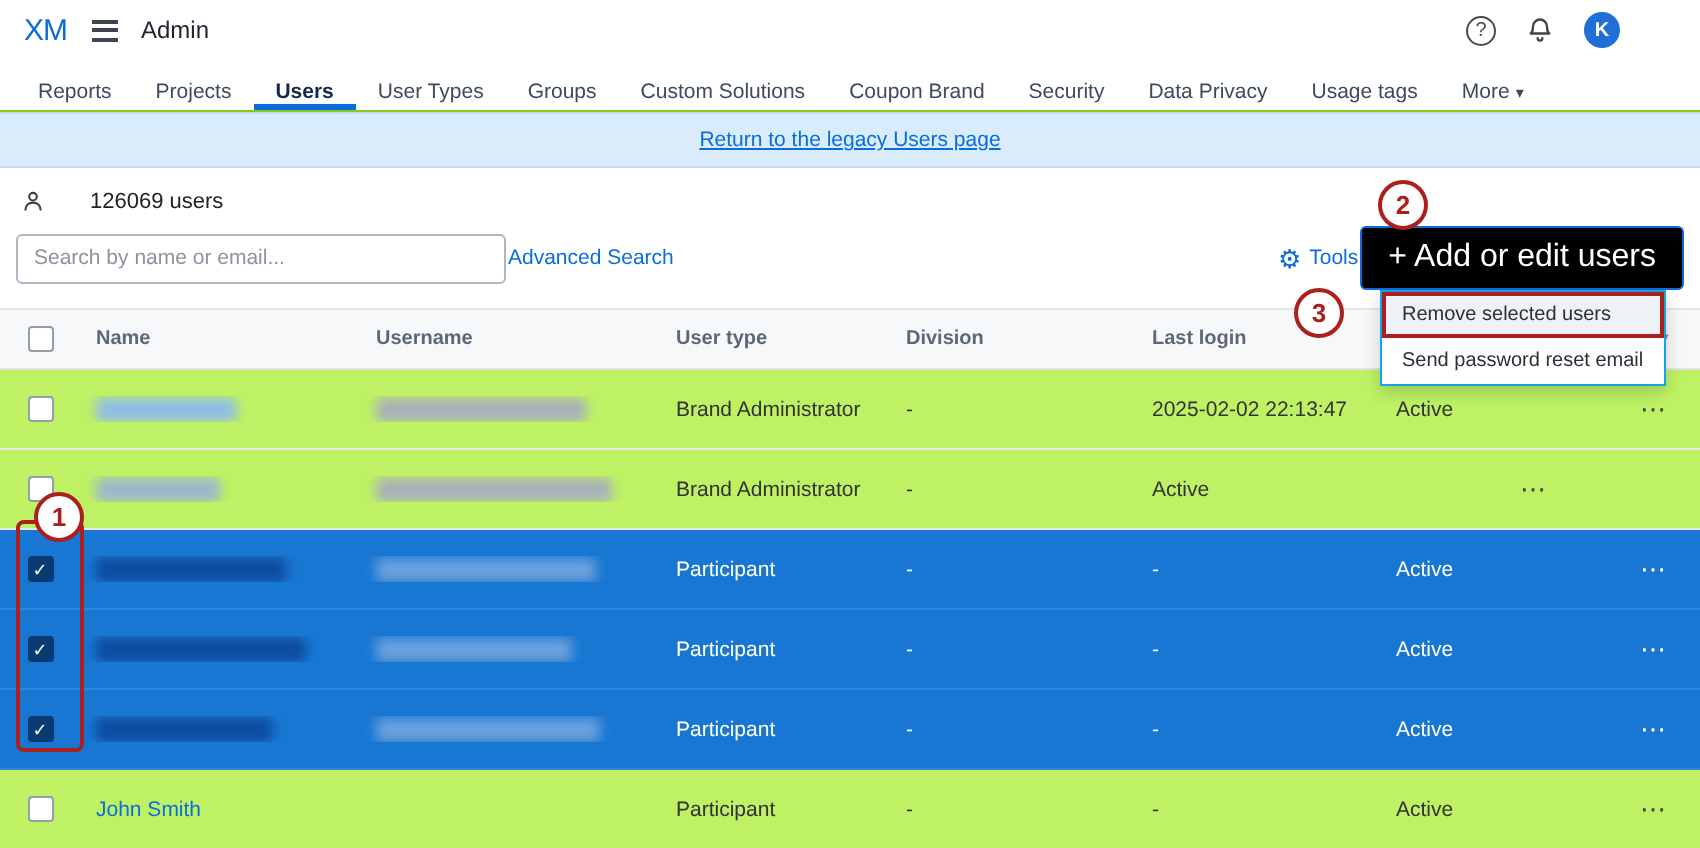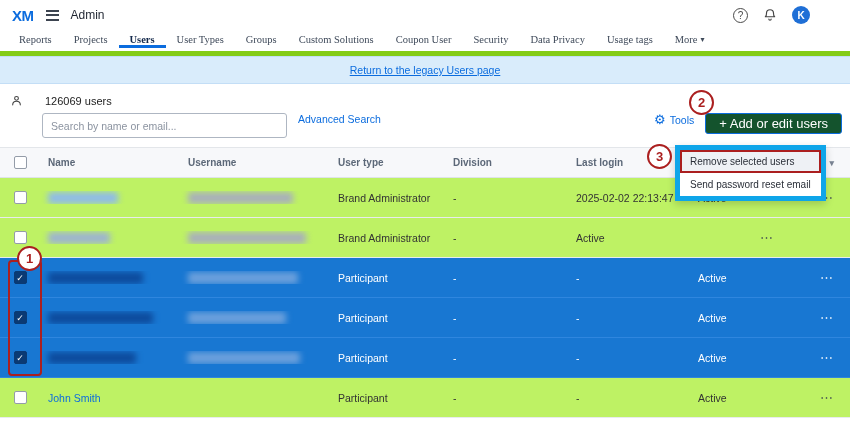--- a/index.html
+++ b/index.html
@@ -5,59 +5,59 @@
   * { box-sizing: border-box; }
   body {
     width: 850px; height: 424px; margin: 0; position: relative; overflow: hidden;
     background: #fff; color: #333; font-family: "Liberation Sans", sans-serif;
   }
   a { text-decoration: none; }
   button { font-family: inherit; cursor: pointer; }
 
   
   .topbar { height: 30px; display: flex; align-items: center; padding: 0 12px; gap: 12px; }
-  .logo { color: #0b6cde; font-weight: 700; font-size: 15px; letter-spacing: -0.5px; }
+  .logo { color: #0b6cde; font-weight: 400; font-size: 15px; letter-spacing: -0.5px; }
   .hamburger { display: flex; flex-direction: column; gap: 2.5px; cursor: pointer; }
   .hline { width: 13px; height: 2px; background: #3c4450; }
   .app-title { font-size: 12px; color: #1e2430; }
   .topbar-right { margin-left: auto; display: flex; align-items: center; gap: 15px; }
   .icon-circle { width: 15px; height: 15px; border: 1.3px solid #4a4a4a; border-radius: 50%;
     font-size: 10px; color: #4a4a4a; display: flex; align-items: center; justify-content: center; }
   .avatar { width: 18px; height: 18px; border-radius: 50%; background: #1f6fd6; color: #fff;
     font-size: 10px; font-weight: bold; display: flex; align-items: center; justify-content: center; cursor: pointer; }
   .grid-icon { width: 13px; height: 13px; cursor: pointer; }
   .dots { width: 3px; height: 3px; background: #444; border-radius: 50%;
     box-shadow: 5px 0 0 #444,10px 0 0 #444,0 5px 0 #444,5px 5px 0 #444,10px 5px 0 #444,0 10px 0 #444,5px 10px 0 #444,10px 10px 0 #444; }
 
   
-  .nav { height: 26px; display: flex; align-items: center; padding: 0 8px; border-bottom: 5px solid #84cc16; font-family: Liberation Serif, serif; }
+  .nav { height: 26px; display: flex; align-items: flex-end; padding: 0 8px; border-bottom: 1px solid #84cc16; }
   .tab { display: flex; align-items: center; gap: 3px; padding: 0 11px; font-size: 10.5px;
     color: #3f4a5a; border-bottom: 3px solid transparent; cursor: pointer; white-space: nowrap; }
   .tab.active { color: #14294b; font-weight: bold; border-bottom-color: #0b6cde; }
   .tab .chev { font-size: 8px; color: #3f4a5a; }
 
   
   .banner { height: 28px; background: #d9ecfb; border-top: 1px solid #c3def6; border-bottom: 1px solid #c3def6;
     display: flex; align-items: center; justify-content: center; }
   .banner-link { font-size: 10.5px; color: #0b6cde; text-decoration: underline; cursor: pointer; }
 
   
   .count-row { display: flex; align-items: center; gap: 22px; padding: 10px 10px 4px; font-size: 11px; color: #222; }
-  .toolbar { display: flex; align-items: flex-start; padding: 2px 8px 9px; gap: 11px; margin-left: 34px; }
+  .toolbar { display: flex; align-items: center; padding: 2px 8px 9px; gap: 1px; }
   .search { width: 245px; height: 25px; border: 1px solid #aeb6c2; border-radius: 3px;
     padding: 0 8px; font-size: 10.5px; color: #333; font-family: inherit; }
   .search::placeholder { color: #8b93a0; }
   .adv { font-size: 10.5px; color: #0b6cde; cursor: pointer; }
   .spacer { flex: 1; }
   .tools { display: flex; align-items: center; gap: 4px; color: #0b6cde; font-size: 10.5px; cursor: pointer; }
   .gear { font-size: 13px; line-height: 1; }
   .btn-bulk { height: 25px; padding: 0 13px; background: #fff; border: 1px solid #9ec4ef;
     border-radius: 3px; color: #0b6cde; font-size: 10.5px; }
-  .btn-add { height: 21px; padding: 0 13px; background: #14532d; border: 1px solid #0b6cde;
-    border-radius: 3px; color: #fff; font-size: 13px; }
+  .btn-add { height: 32px; padding: 0 13px; background: #000000; border: 1px solid #0b6cde;
+    border-radius: 3px; color: #fff; font-size: 16px; }
 
   
   .table { border-top: 1px solid #e3e6ea; }
   .row { display: grid; grid-template-columns: 40px 140px 150px 115px 123px 122px 100px 1fr;
     align-items: center; height: 40px; border-bottom: 1px solid #e8ebee; font-size: 10.5px; background: #bef264; }
   .thead { height: 30px; background: #f7f8fa; font-size: 10px; color: #5c6878; font-weight: bold;
     border-bottom: 1px solid #dfe3e8; }
   .cell { padding-left: 8px; overflow: hidden; white-space: nowrap; }
   .c-check { display: flex; justify-content: center; padding-left: 0; }
   .c-menu { text-align: right; padding-right: 16px; }
@@ -65,21 +65,21 @@
     display: flex; align-items: center; justify-content: center; font-size: 9px; color: #fff; cursor: pointer; }
   .row.selected { background: #1877d2; color: #fff; border-bottom: 1px solid #2f86de; }
   .row.selected .checkbox { background: #0a3a74; border-color: #0a3a74; }
   .name-link { color: #0b6cde; cursor: pointer; }
   .menu-dots { font-size: 13px; color: #3c4450; letter-spacing: 1px; cursor: pointer; }
   .row.selected .menu-dots { color: #fff; }
   .hchev { color: #7a8494; font-size: 9px; cursor: pointer; }
   .redact { display: inline-block; height: 12px; border-radius: 2px; filter: blur(3px); vertical-align: middle; }
 
   
-  .dropdown { position: absolute; top: 145px; left: 675px; background: #fff; border: 5px solid #0ea5e9;
+  .dropdown { position: absolute; top: 145px; left: 690px; background: #fff; border: 1px solid #0ea5e9;
     box-shadow: 0 3px 8px rgba(0,0,0,0.18); z-index: 30; }
   .menu-item { padding: 6px 10px; font-size: 10px; color: #2a2f38; white-space: nowrap; cursor: pointer; background: #fff; }
   .menu-item.highlight { background: #eef1f5; border: 2px solid #ab1f1f; padding: 4px 8px; }
 
   
   .ann-circle { position: absolute; width: 25px; height: 25px; border: 2.5px solid #ab1f1f; border-radius: 50%;
     background: #fff; color: #ab1f1f; font-weight: bold; font-size: 13px;
     display: flex; align-items: center; justify-content: center; z-index: 40; }
   .ann-rect { position: absolute; border: 2px solid #ab1f1f; border-radius: 4px; z-index: 35; }
   #ann1 { left: 17px; top: 246px; }
@@ -111,21 +111,21 @@
   </div>
 </header>
 
 <nav class="nav">
   <span class="tab">Reports</span>
   <span class="tab">Projects</span>
   <span class="tab active">Users</span>
   <span class="tab">User Types</span>
   <span class="tab">Groups</span>
   <span class="tab">Custom Solutions</span>
-  <span class="tab">Coupon User</span>
+  <span class="tab">Coupon Brand</span>
   <span class="tab">Security</span>
   <span class="tab">Data Privacy</span>
   <span class="tab">Usage tags</span>
   <span class="tab">
     <span>More</span>
     <span class="chev">▾</span>
   </span>
 </nav>
 
 <div class="banner">

